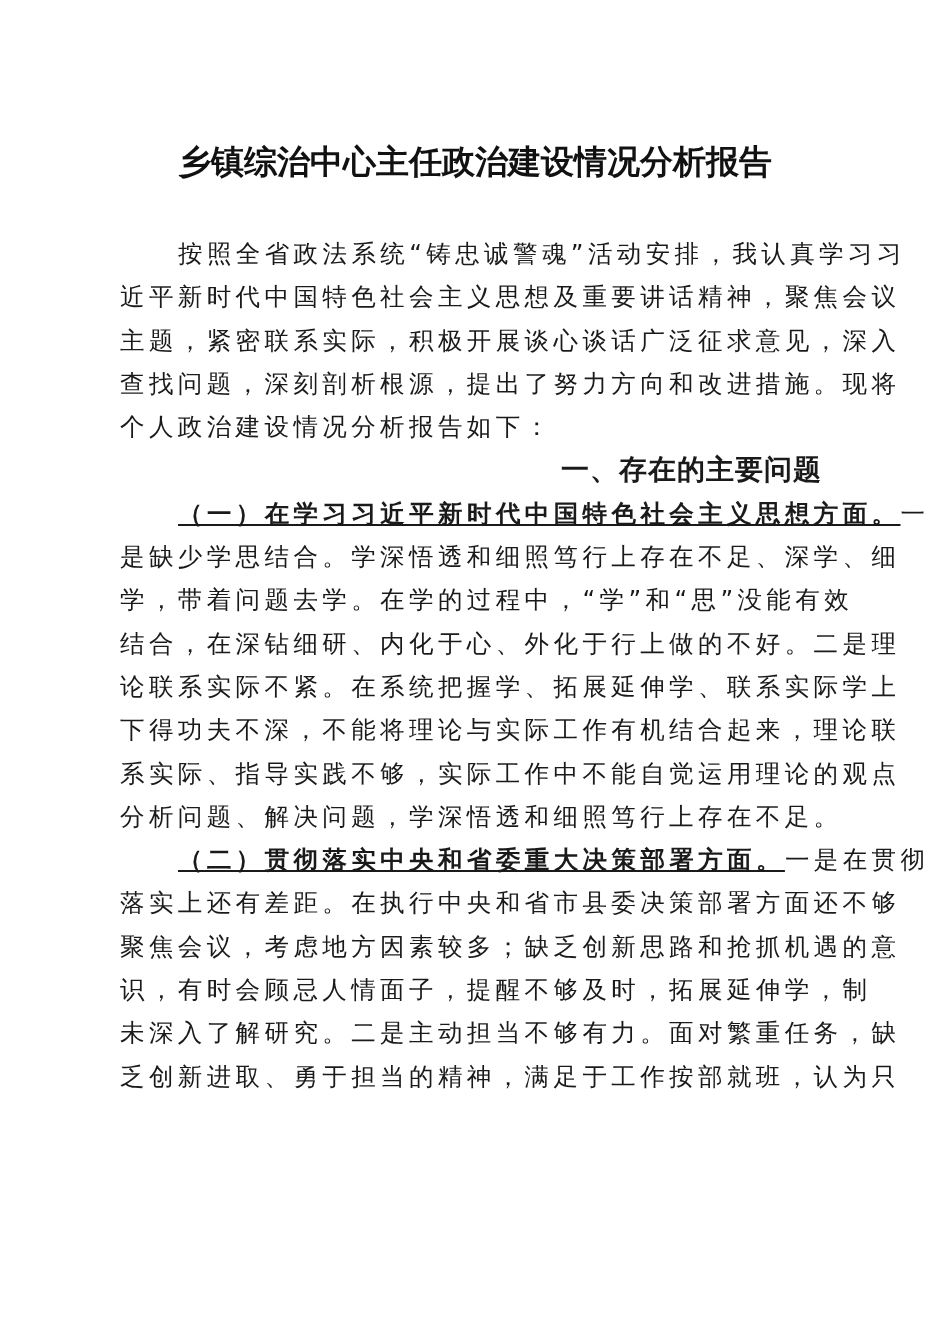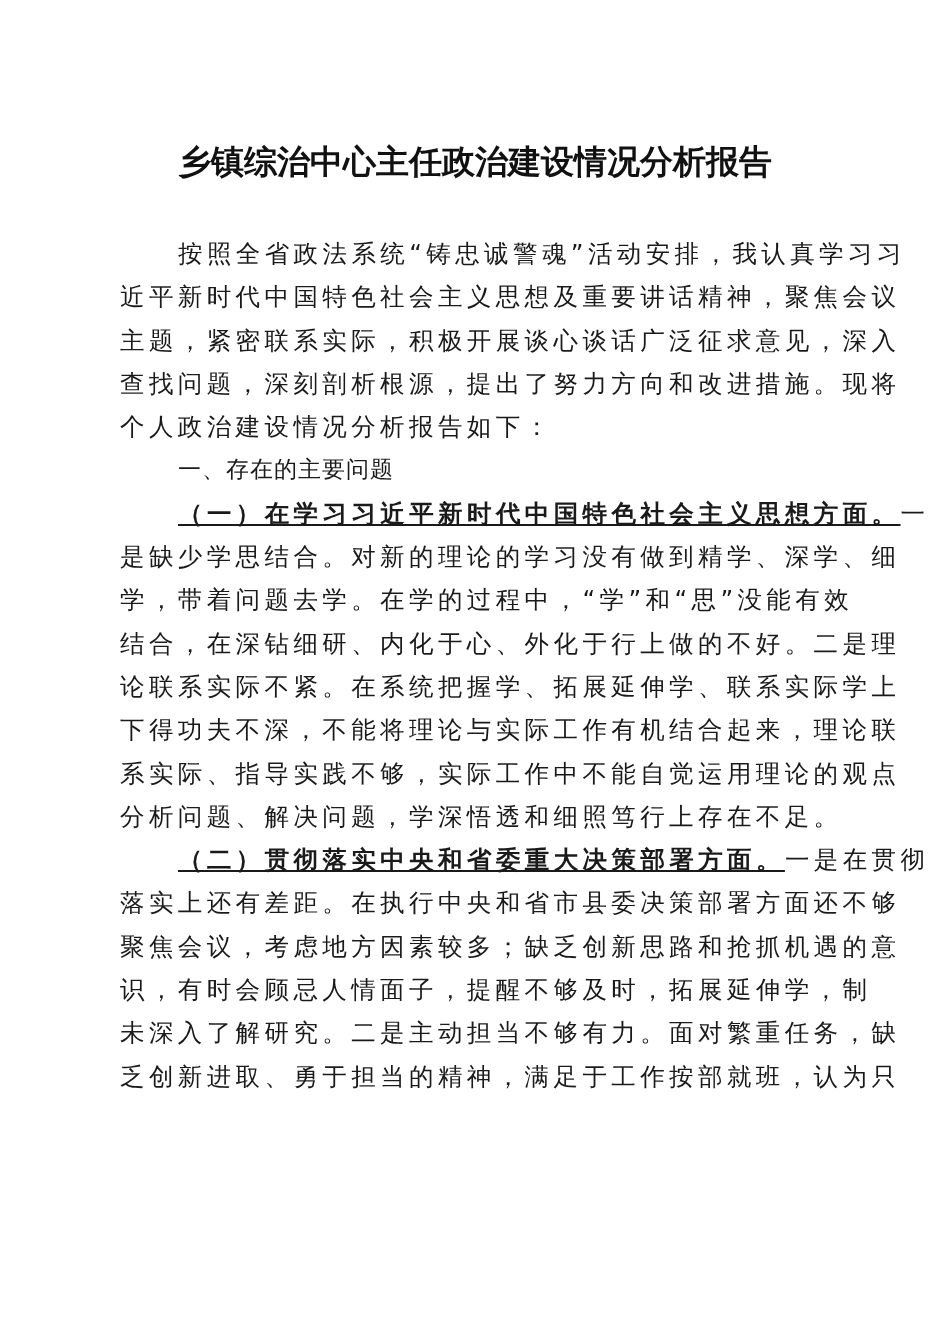--- a/index.html
+++ b/index.html
@@ -10,43 +10,43 @@
       text-align: center; font-family: "DejaVu Serif", serif; font-weight: bold;
       font-size: 33px; line-height: 48px; color: #111; letter-spacing: 0px;
       white-space: nowrap;
     }
     .body {
       position: absolute; left: 120px; top: 232px; width: 702px;
       font-family: "DejaVu Sans", sans-serif; font-size: 24.5px; line-height: 43.3px;
       color: #1a1a1a; letter-spacing: 4.4px;
     }
     .line { height: 43.3px; white-space: nowrap; overflow: visible; }
-    .indent { padding-left: 58px; }
-    .heading1 { font-family: "DejaVu Sans", sans-serif; font-weight: normal; letter-spacing: 1px; font-size: 23px; }
+    .indent { padding-left: 58px; text-align: right; }
+    .heading1 { font-family: "DejaVu Sans", sans-serif; font-weight: bold; letter-spacing: 1px; font-size: 28px; }
     .bold { font-weight: bold; text-decoration: underline; }
   </style>
 </head>
 <body>
 
 <div class="page">
   <div class="title">乡镇综治中心主任政治建设情况分析报告</div>
 
   <div class="body">
     <div class="line indent">按照全省政法系统“铸忠诚警魂”活动安排，我认真学习习</div>
     <div class="line">近平新时代中国特色社会主义思想及重要讲话精神，聚焦会议</div>
     <div class="line">主题，紧密联系实际，积极开展谈心谈话广泛征求意见，深入</div>
     <div class="line">查找问题，深刻剖析根源，提出了努力方向和改进措施。现将</div>
     <div class="line">个人政治建设情况分析报告如下：</div>
 
     <div class="line indent heading1">一、存在的主要问题</div>
 
     <div class="line indent">
       <span class="bold">（一）在学习习近平新时代中国特色社会主义思想方面。</span><span>一</span>
     </div>
-    <div class="line">是缺少学思结合。对新的理论的学习没有做到精学、深学、细</div>
+    <div class="line">是缺少学思结合。学深悟透和细照笃行上存在不足、深学、细</div>
     <div class="line">学，带着问题去学。在学的过程中，“学”和“思”没能有效</div>
     <div class="line">结合，在深钻细研、内化于心、外化于行上做的不好。二是理</div>
     <div class="line">论联系实际不紧。在系统把握学、拓展延伸学、联系实际学上</div>
     <div class="line">下得功夫不深，不能将理论与实际工作有机结合起来，理论联</div>
     <div class="line">系实际、指导实践不够，实际工作中不能自觉运用理论的观点</div>
     <div class="line">分析问题、解决问题，学深悟透和细照笃行上存在不足。</div>
 
     <div class="line indent">
       <span class="bold">（二）贯彻落实中央和省委重大决策部署方面。</span><span>一是在贯彻</span>
     </div>

